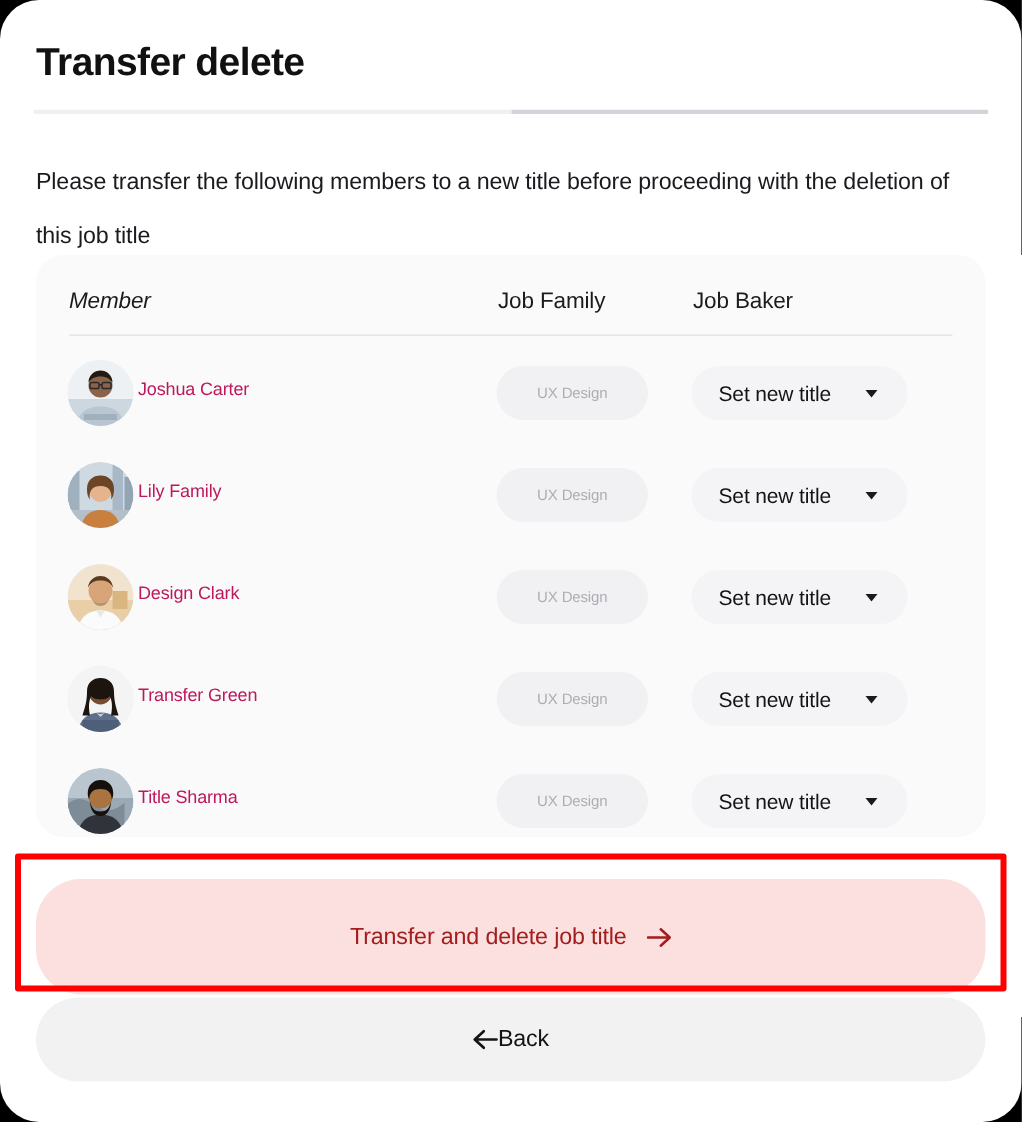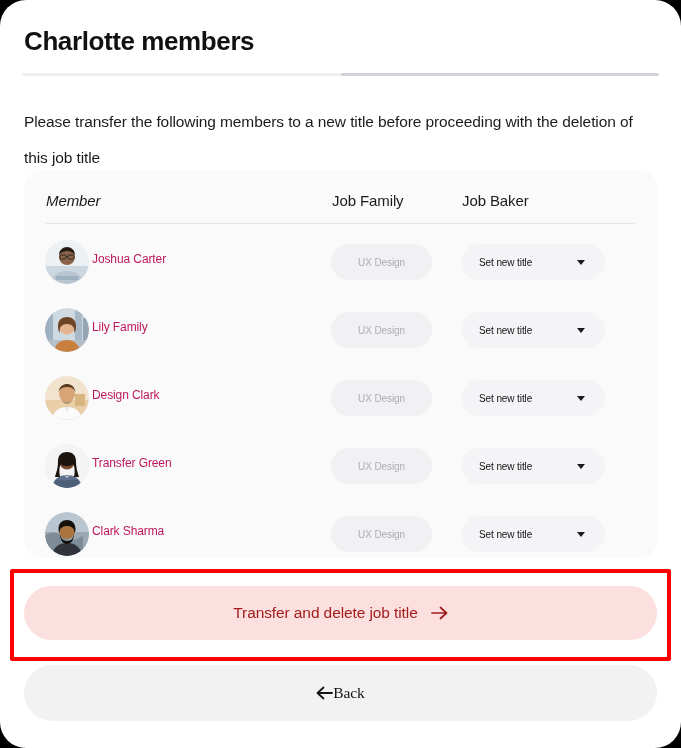--- a/index.html
+++ b/index.html
@@ -163,21 +163,21 @@
     width: 144px;
     height: 36px;
     border-radius: 18px;
     background: #f4f4f6;
     display: flex;
     align-items: center;
     letter-spacing: -0.1px;
   }
   .title-pill .tp-label {
     margin-left: 18px;
-    font-size: 10px;
+    font-size: 14px;
     color: #141416;
   }
   .title-pill .caret {
     position: absolute;
     right: 20px;
     top: 16px;
     width: 0; height: 0;
     border-left: 4.5px solid transparent;
     border-right: 4.5px solid transparent;
     border-top: 5px solid #1a1a1c;
@@ -194,21 +194,21 @@
     border-radius: 2px;
     pointer-events: none;
   }
 
   
   .btn-primary {
     position: absolute;
     left: 24px;
     top: 586px;
     width: 633px;
-    height: 54px;
+    height: 77px;
     border: none;
     border-radius: 30px;
     background: #fcdfdf;
     color: #a31d1d;
     font-family: "Liberation Sans", sans-serif;
     font-size: 15.5px;
     letter-spacing: -0.1px;
     display: flex;
     align-items: center;
     justify-content: center;
@@ -220,39 +220,39 @@
   .btn-back {
     position: absolute;
     left: 24px;
     top: 665px;
     width: 633px;
     height: 56px;
     border: none;
     border-radius: 28px;
     background: #f2f2f3;
     color: #141416;
-    font-family: Liberation Serif, serif;
+    font-family: Liberation Sans, sans-serif;
     font-size: 15.5px;
     letter-spacing: -0.1px;
     display: flex;
     align-items: center;
     justify-content: center;
     gap: 0;
     cursor: pointer;
   }
 
   .arrow-svg { display: block; }
 </style>
 </head>
 <body>
 
 <div class="screen">
   <div class="card">
 
-    <h1 class="page-title">Charlotte members</h1>
+    <h1 class="page-title">Transfer delete</h1>
 
     <div class="divider">
       <div class="seg seg-done" style="width:50%"></div>
       <div class="seg seg-rest" style="width:50%"></div>
     </div>
 
     <p class="description">Please transfer the following members to a new title before proceeding with the deletion of this job title</p>
 
     <div class="table-card">
 
@@ -388,21 +388,21 @@
                 <rect width="44" height="44" fill="#b9c6cf"></rect>
                 <rect y="20" width="44" height="24" fill="#9aa9b4"></rect>
                 <path d="M0 24c6-5 12-4 18 1s14 4 20-2v21H0z" fill="#7d8c97"></path>
                 <path d="M7 44c1-9 7-13 15-13s14 4 15 13z" fill="#30343a"></path>
                 <circle cx="22" cy="19" r="8" fill="#a9743f"></circle>
                 <path d="M13.5 17c0-6 4-9 8.5-9s8.5 3 8.5 9c0 2-.5 3-1 4 0-5-3-7-7.5-7s-7.5 2-7.5 7c-.5-1-1-2-1-4z" fill="#15100c"></path>
                 <path d="M15 22c0 6 3 10 7 10s7-4 7-10c-1 5-3 7-7 7s-6-2-7-7z" fill="#15100c"></path>
               </g>
             </svg>
           </div>
-          <div class="member-name">Clark Sharma</div>
+          <div class="member-name">Title Sharma</div>
           <div class="family-pill">UX Design</div>
           <div class="title-pill">
             <span class="tp-label">Set new title</span>
             <span class="caret"></span>
           </div>
         </div>
 
       </div>
     </div>
 

